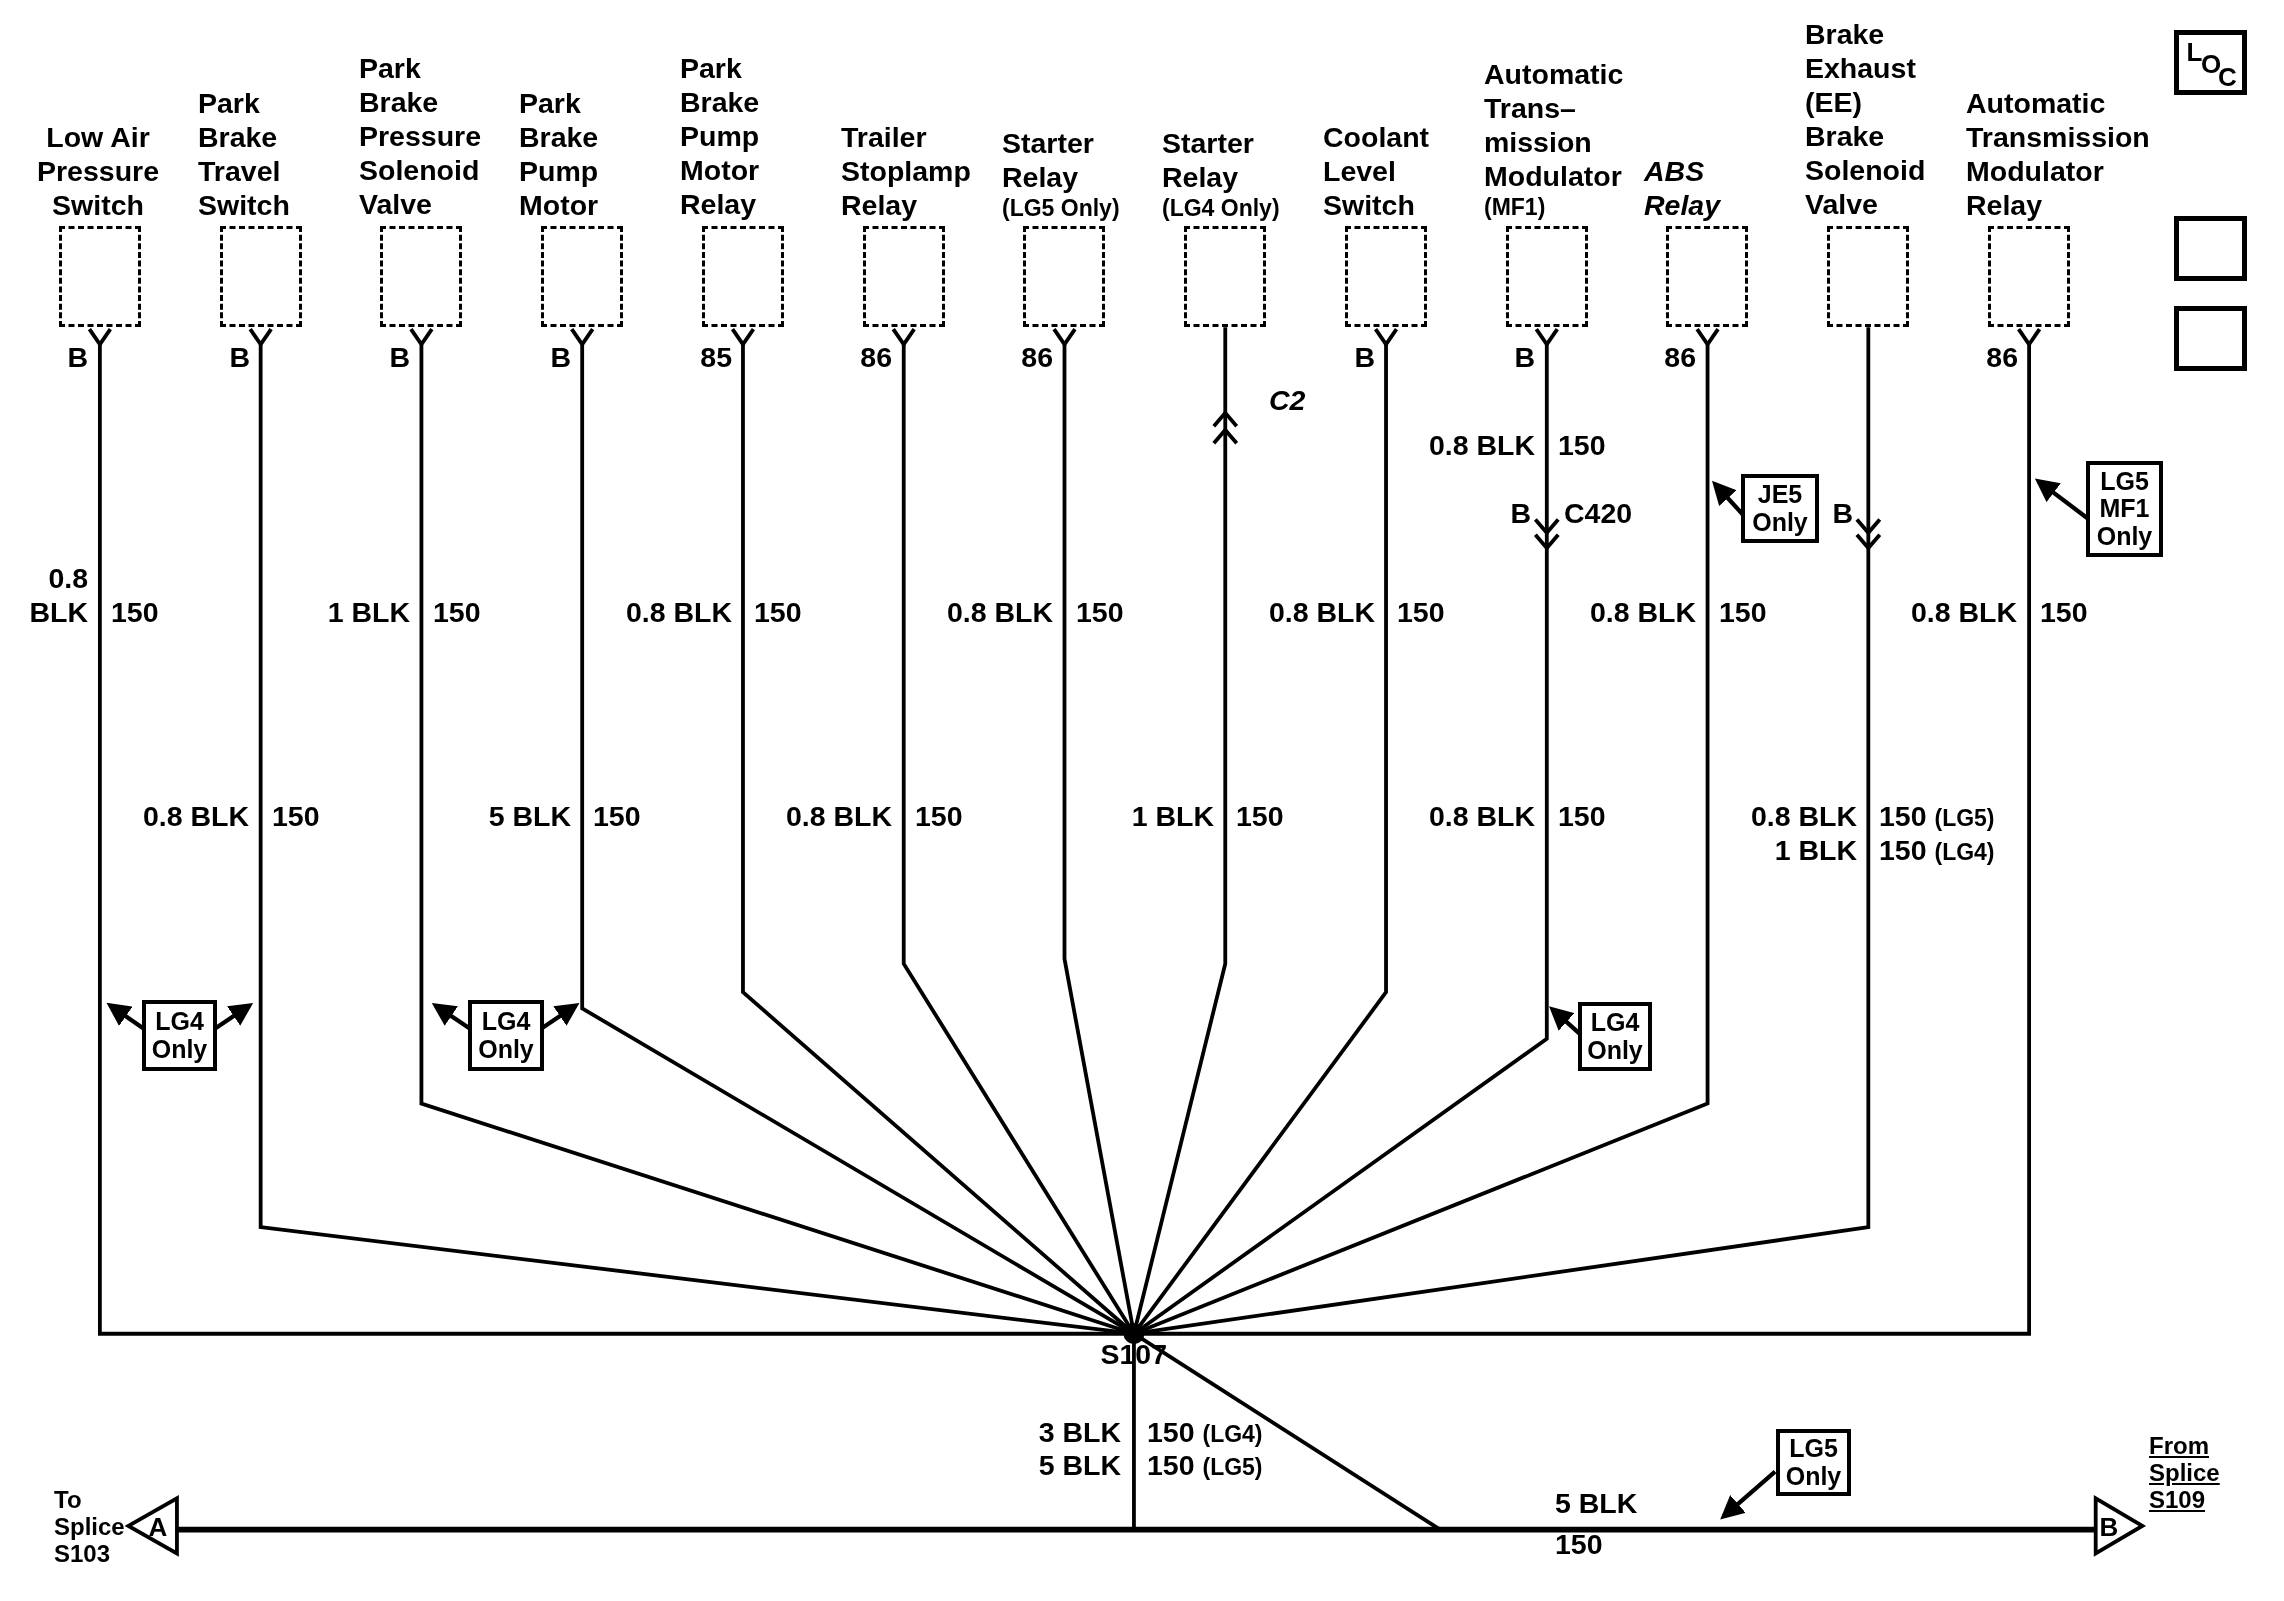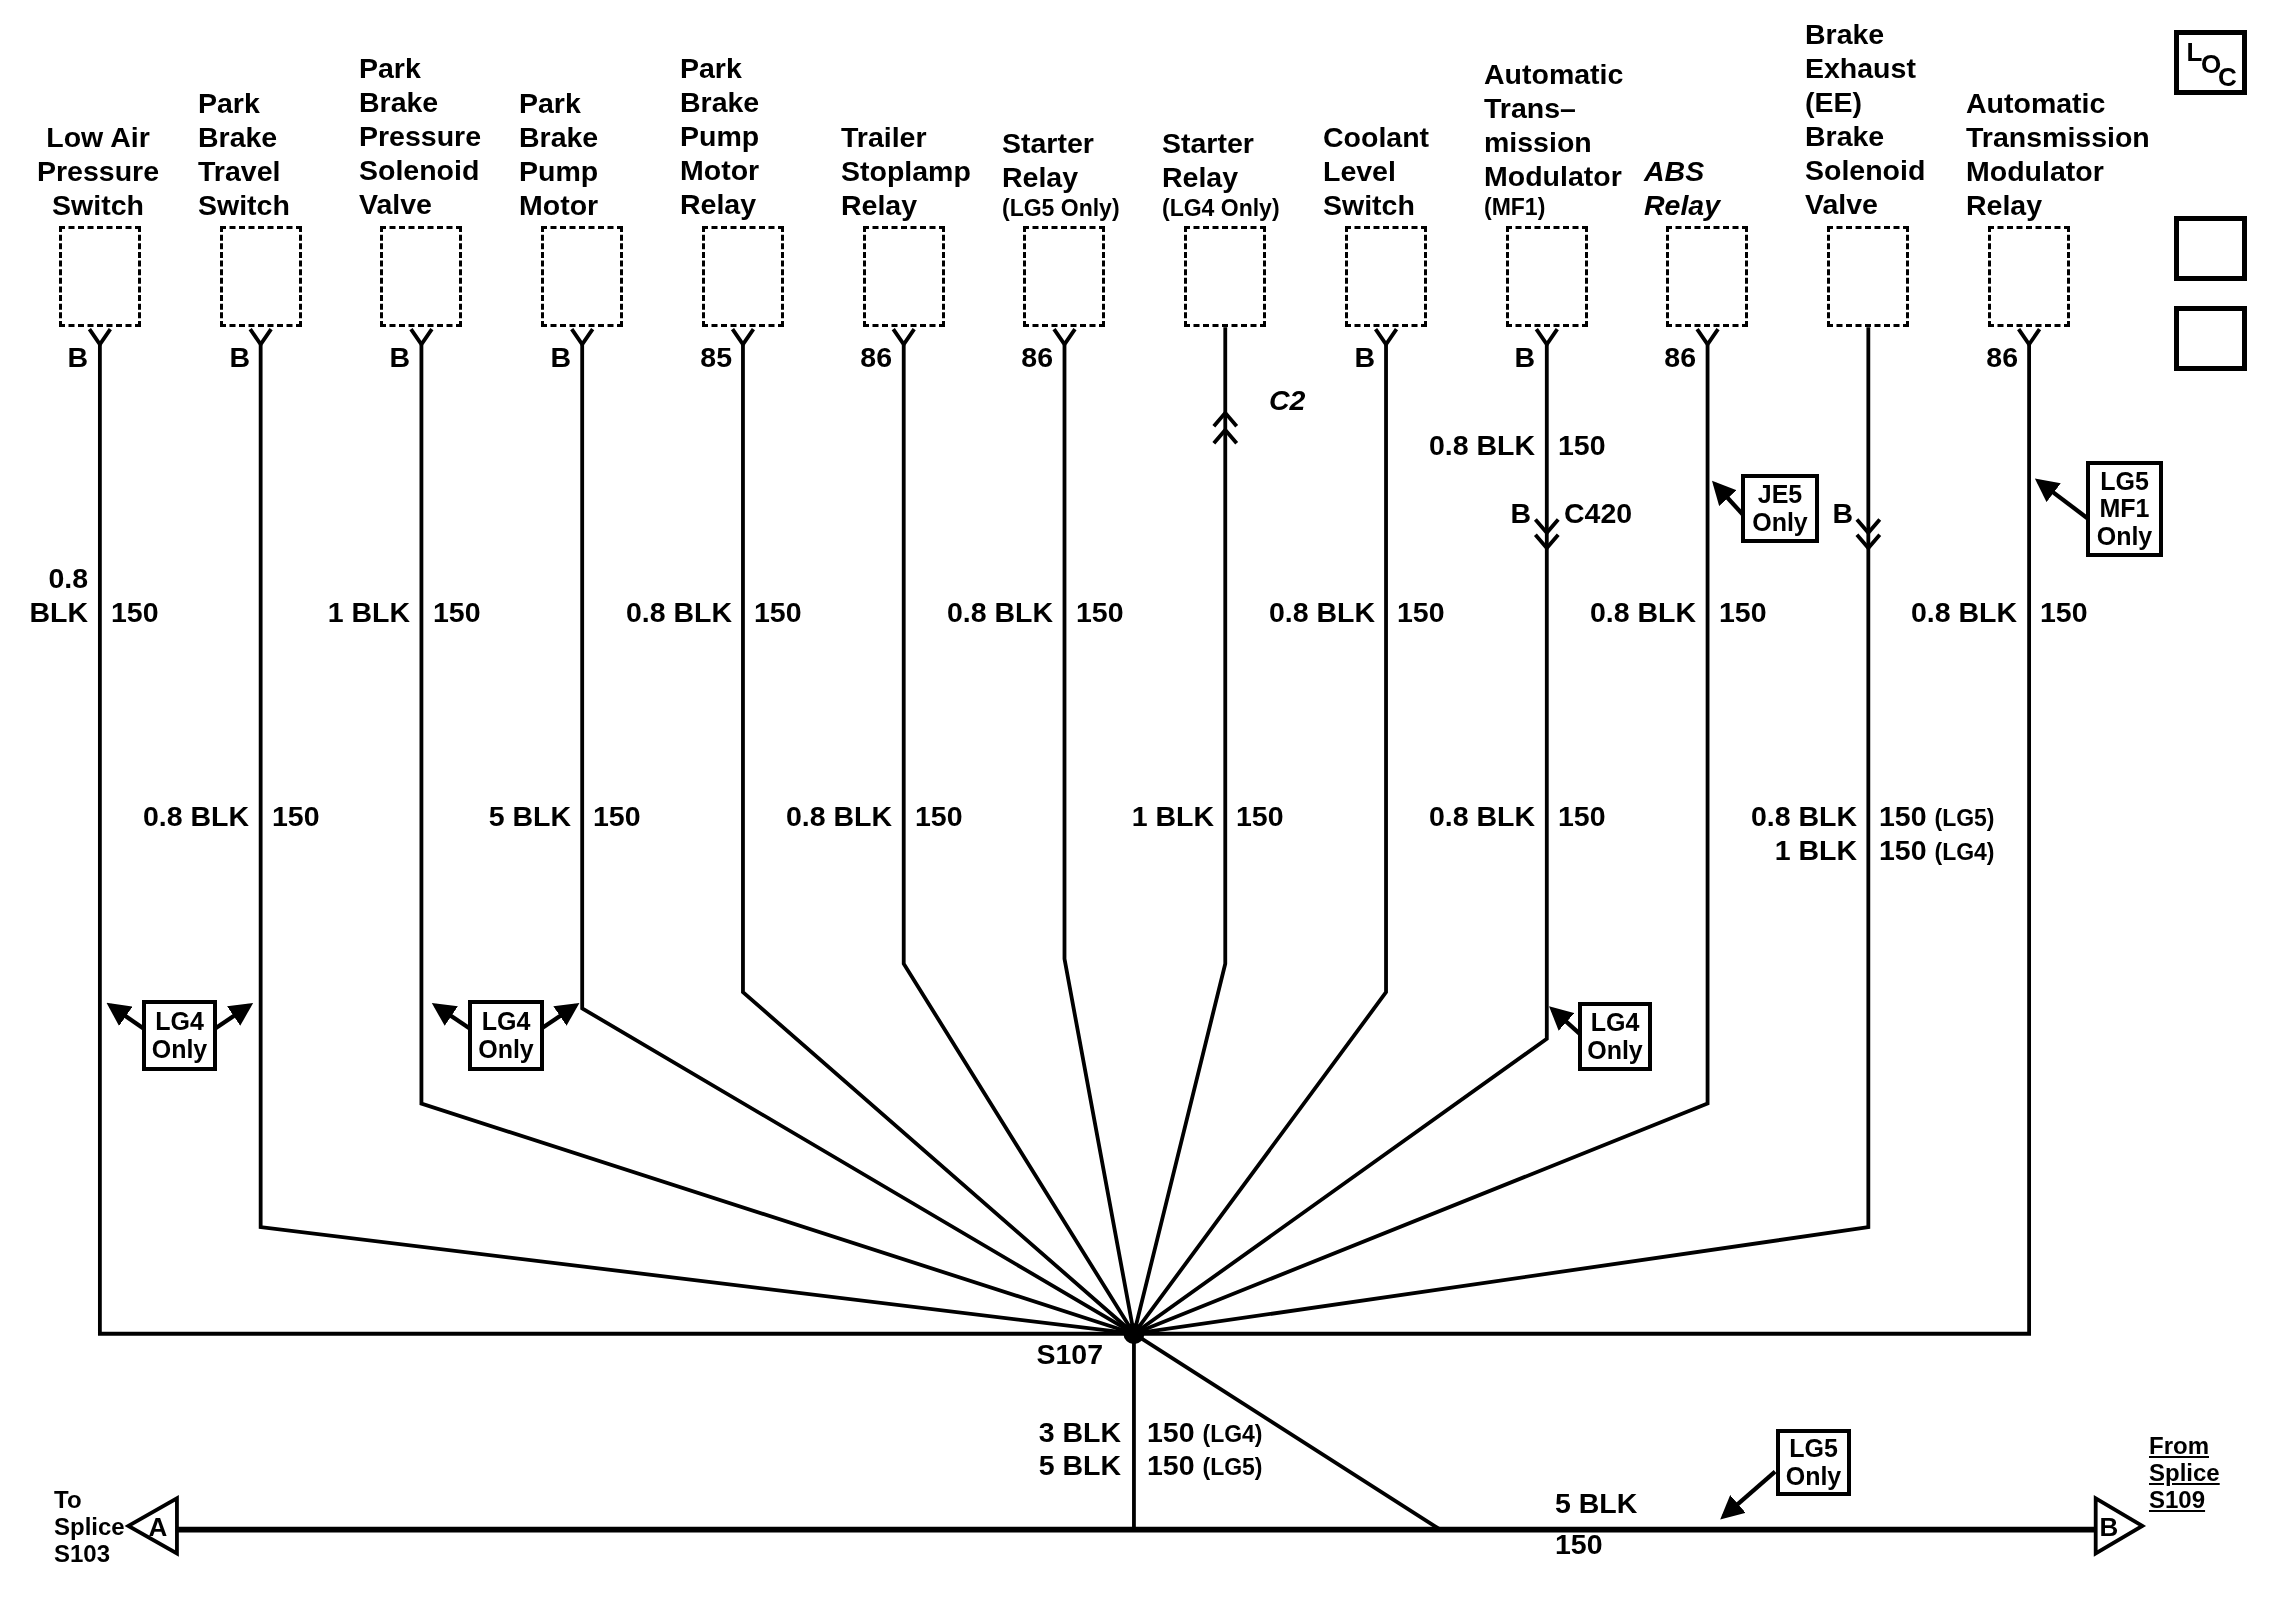--- a/index.html
+++ b/index.html
@@ -243,21 +243,21 @@
   <div class="txt" style="left:1269px;top:383px;font-style:italic;">C2</div>
 
   <div class="txt ra" style="left:1240px;width:295px;top:428px;">0.8 BLK</div>
   <div class="txt" style="left:1558px;top:428px;">150</div>
 
   <div class="txt ra" style="left:1240px;width:291px;top:496px;">B</div>
   <div class="txt" style="left:1564px;top:496px;">C420</div>
 
   <div class="txt ra" style="left:1562px;width:291px;top:496px;">B</div>
 
-  <div class="txt ra" style="left:808px;width:295px;top:1337px;">S107</div>
+  <div class="txt ra" style="left:872px;width:295px;top:1337px;">S107</div>
 
   <div class="txt ra" style="left:826px;width:295px;top:1415px;">3 BLK</div>
   <div class="txt" style="left:1147px;top:1415px;"><span>150</span> <span class="small">(LG4)</span></div>
   <div class="txt ra" style="left:826px;width:295px;top:1448px;">5 BLK</div>
   <div class="txt" style="left:1147px;top:1448px;"><span>150</span> <span class="small">(LG5)</span></div>
 
   <div class="txt" style="left:1555px;top:1486px;">5 BLK</div>
   <div class="txt" style="left:1555px;top:1527px;">150</div>
 
   <div class="ep" style="left:54px;top:1486px;">

